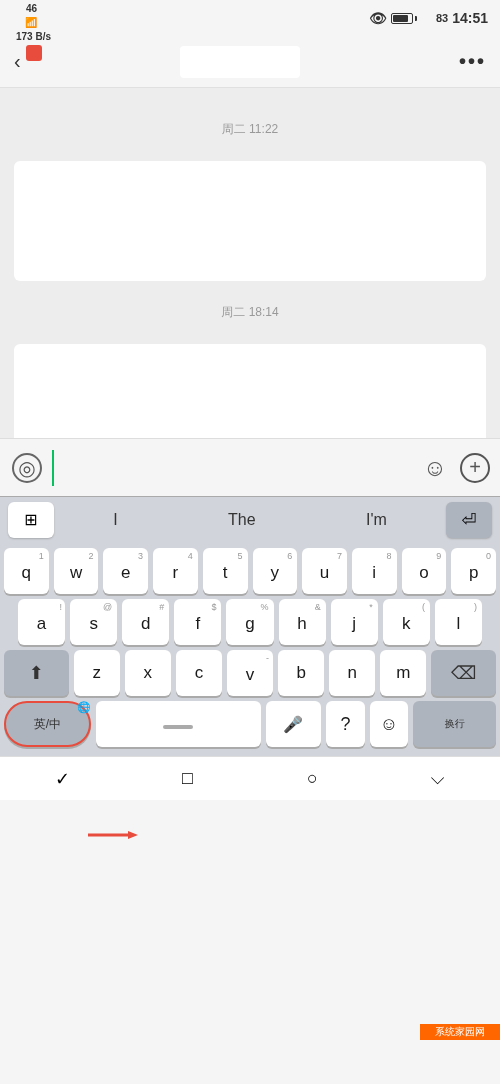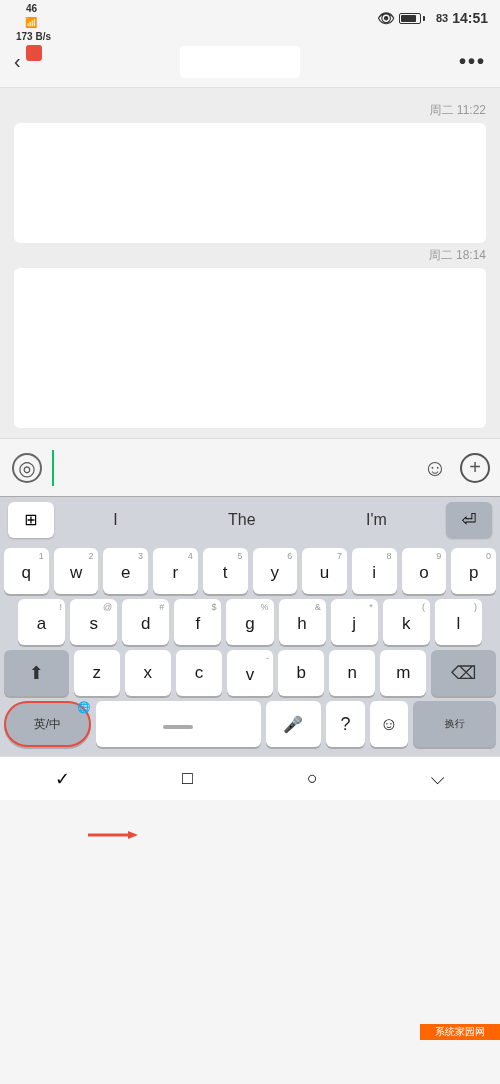--- a/index.html
+++ b/index.html
@@ -92,24 +92,24 @@
       height: 32px;
     }
     .header-more {
       font-size: 20px;
       color: #333;
       letter-spacing: 2px;
       font-weight: bold;
     }
 
     .timestamp {
-      text-align: right;
+      text-align: center;
       font-size: 12px;
       color: #999;
-      margin: 4px 0;
+      margin: 23px 0;
     }
 
     .message-bubble {
       background: white;
       border-radius: 6px;
       padding: 12px;
       margin: 4px 0;
       min-height: 120px;
     }
 
@@ -344,21 +344,21 @@
     <span style="font-size:10px; margin-left:4px;">173 B/s</span>
     <span style="width:16px;height:16px;background:#e74c3c;border-radius:3px;display:inline-block;margin-left:4px;"></span>
   </div>
   <div class="status-right">
     <span style="font-size:14px;">👁</span>
     <div class="battery-icon">
       <div class="battery-box">
         <div class="battery-fill"></div>
       </div>
       <div class="battery-tip"></div>
-      <span style="font-size:11px;margin-left:10px;text-align:center;">83</span>
+      <span style="font-size:11px;margin-left:18px;text-align:center;">83</span>
     </div>
     <span style="font-size:14px; font-weight:bold;">14:51</span>
   </div>
 </div>
 
 <div class="header">
   <span class="header-back">‹</span>
   <div class="header-title"></div>
   <span class="header-more">•••</span>
 </div>

